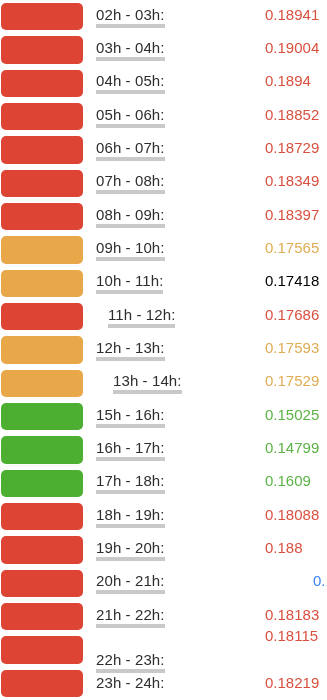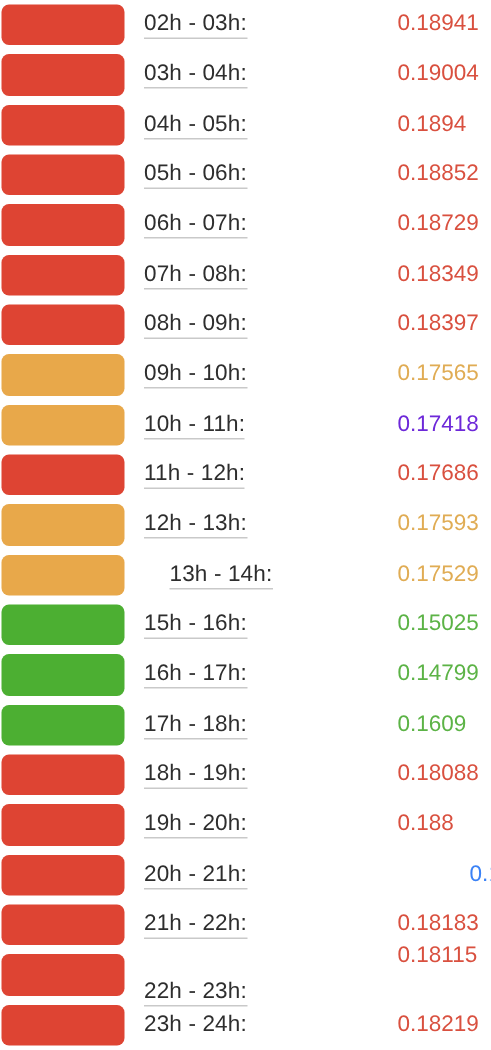--- a/index.html
+++ b/index.html
@@ -39,21 +39,21 @@
     display: flex;
     align-items: baseline;
     flex: 1 1 auto;
     padding-left: 13px;
     min-width: 0;
   }
   .hour-label {
     font-size: 15px;
     color: #2e2e2e;
     white-space: nowrap;
-    border-bottom: 1px solid #fca5a5;
+    border-bottom: 4px solid #fca5a5;
     padding-bottom: 1px;
     letter-spacing: 0.1px;
   }
   .price-row.no-rule .hour-label {
     border-bottom: 1px solid transparent;
   }
   .value {
     font-size: 15px;
     white-space: nowrap;
     position: absolute;
@@ -120,27 +120,27 @@
       <div class="swatch" style="background: rgb(232, 168, 74);"></div>
       <div class="row-text">
         <span class="hour-label" style="border-bottom-color: rgb(201, 201, 201);">09h - 10h:</span>
         <span class="value" style="color: rgb(224, 172, 84);">0.17565</span>
       </div>
     </div>
     <div class="price-row">
       <div class="swatch" style="background: rgb(232, 168, 74);"></div>
       <div class="row-text">
         <span class="hour-label" style="border-bottom-color: rgb(201, 201, 201);">10h - 11h:</span>
-        <span class="value" style="color: #6d28d9;">0.17418</span>
-      </div>
-    </div>
-    <div class="price-row">
-      <div class="swatch" style="background: rgb(222, 68, 51);"></div>
-      <div class="row-text">
-        <span class="hour-label" style="border-bottom-color: rgb(201, 201, 201);">11h - 12h:</span>
+        <span class="value" style="color: #000000;">0.17418</span>
+      </div>
+    </div>
+    <div class="price-row">
+      <div class="swatch" style="background: rgb(222, 68, 51);"></div>
+      <div class="row-text">
+        <span class="hour-label" style="border-bottom-color: rgb(201, 201, 201); margin-left: 12px;">11h - 12h:</span>
         <span class="value" style="color: rgb(217, 80, 63);">0.17686</span>
       </div>
     </div>
     <div class="price-row">
       <div class="swatch" style="background: rgb(232, 168, 74);"></div>
       <div class="row-text">
         <span class="hour-label" style="border-bottom-color: rgb(201, 201, 201);">12h - 13h:</span>
         <span class="value" style="color: rgb(224, 172, 84);">0.17593</span>
       </div>
     </div>

